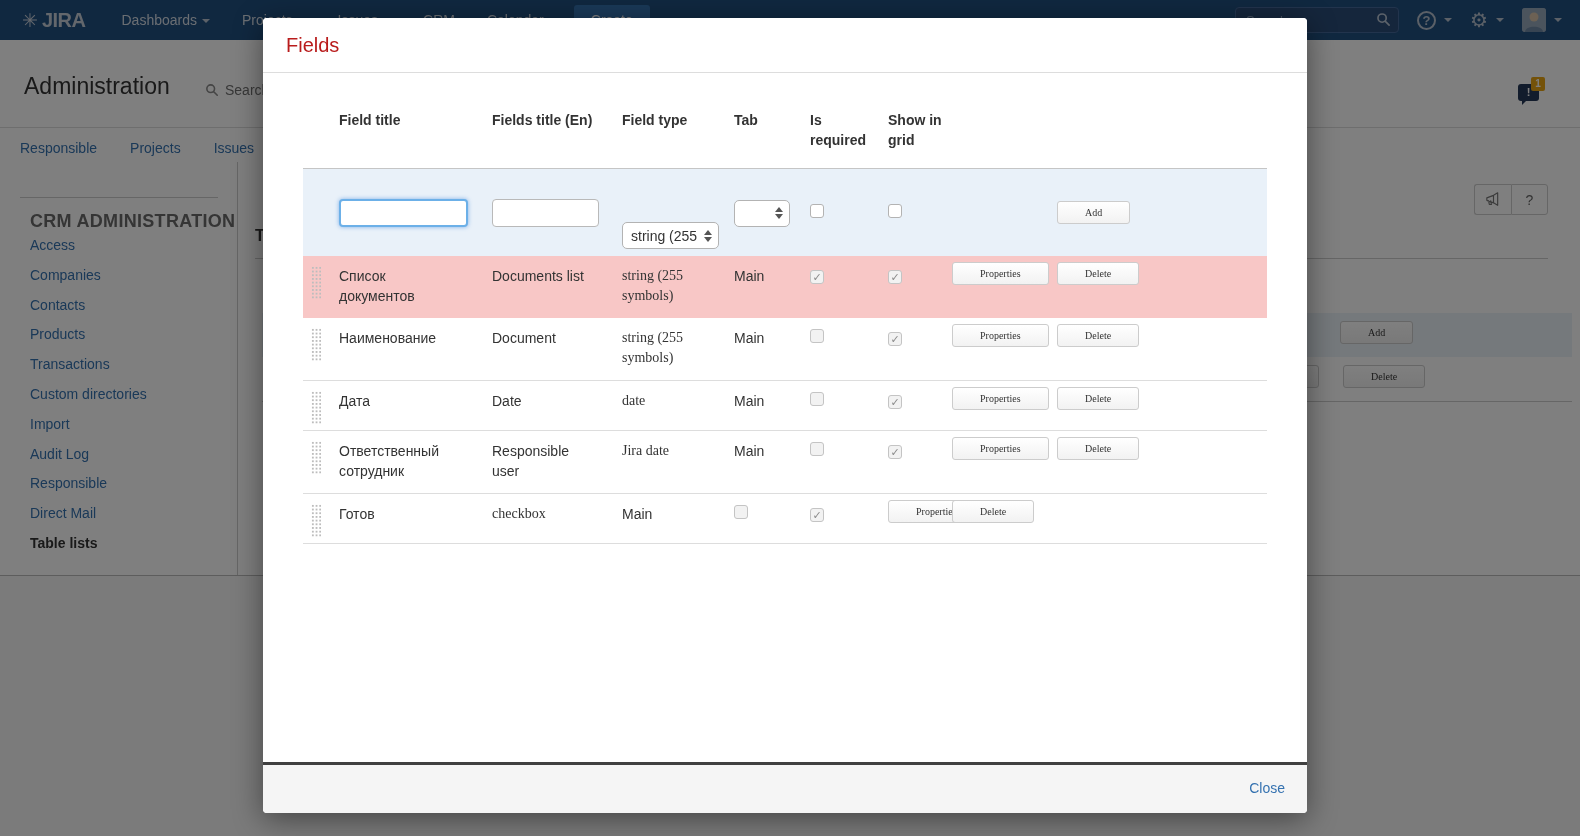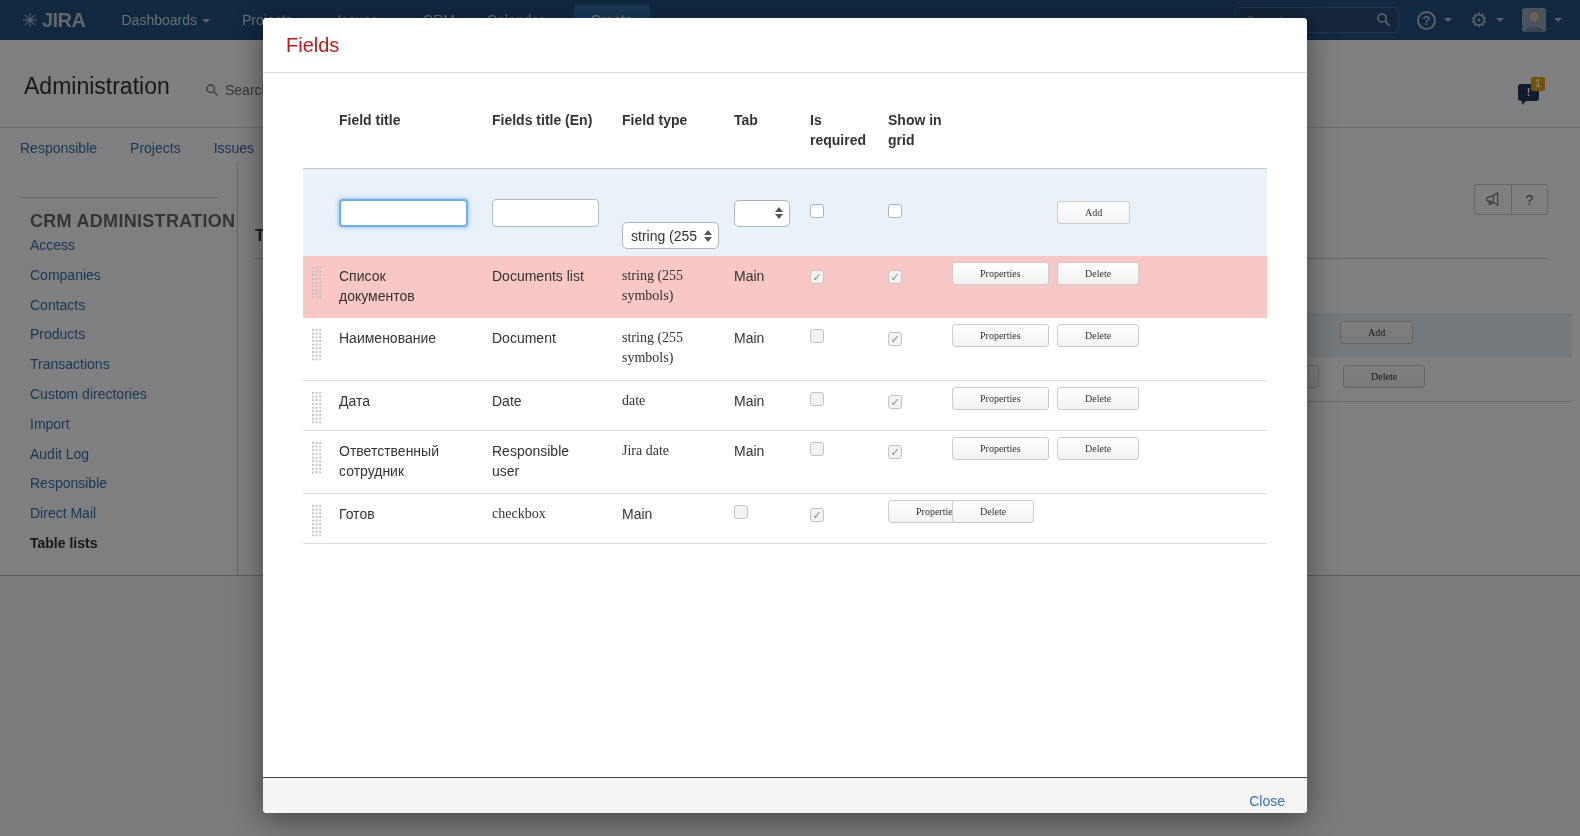--- a/index.html
+++ b/index.html
@@ -63,21 +63,21 @@
   .bg-row2 .btn-del { position:absolute; left:1081px; top:8px; }
 
   
   .overlay { position:absolute; inset:0; background:rgba(0,0,0,0.5); z-index:5; }
 
   
   .modal { position:absolute; left:263px; top:18px; width:1044px; height:795px; background:#fff; border-radius:4px; box-shadow:0 6px 30px rgba(0,0,0,0.45); z-index:10; display:flex; flex-direction:column; }
   .modal-header { height:55px; border-bottom:1px solid #ddd; padding-left:23px; display:flex; align-items:center; border-radius:4px 4px 0 0; background:#fff; }
   .modal-title { font-size:20px; color:#b91c1c; }
   .modal-body { flex:1; padding:0 40px; overflow:hidden; }
-  .modal-footer { height:36px; background:#f5f5f5; border-top:1px solid #404040; border-radius:0 0 4px 4px; position:relative; }
+  .modal-footer { height:51px; background:#f5f5f5; border-top:3px solid #404040; border-radius:0 0 4px 4px; position:relative; }
   .close-link { position:absolute; right:22px; top:15px; color:#3572b0; font-size:14px; cursor:pointer; }
 
   
   .ftable { margin-top:22px; width:964px; font-size:14px; color:#333; }
   .frow { display:grid; grid-template-columns:36px 153px 130px 112px 76px 78px 64px 105px 1fr; align-items:start; }
   .thead-row { padding-top:15px; border-bottom:1px solid #c5c5c5; }
   .thead-row .hc { font-weight:bold; line-height:20px; padding-bottom:18px; }
   .hc-req, .hc-grid { max-width:60px; }
   .c { line-height:20px; padding-top:10px; padding-bottom:12px; }
   .cell-title { padding-right:42px; }

